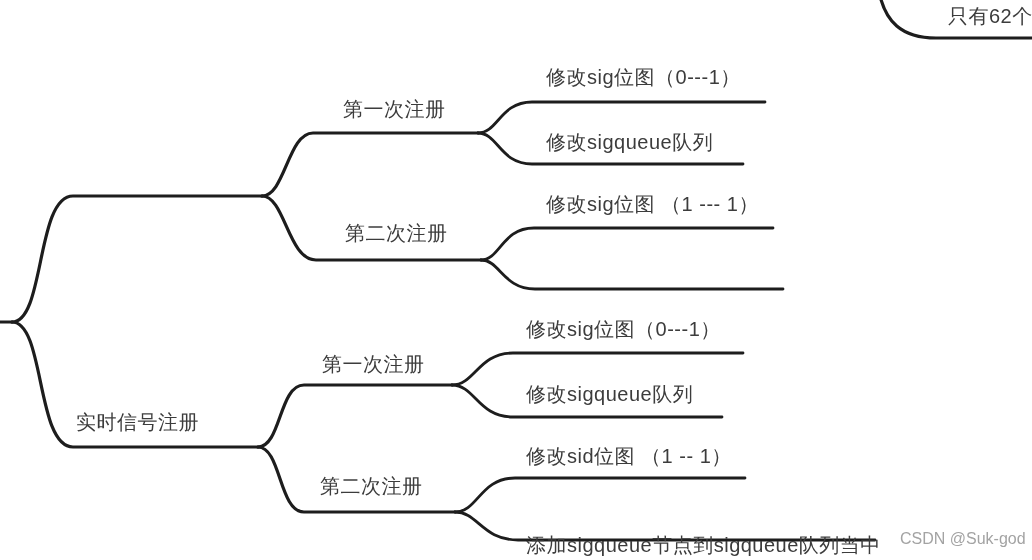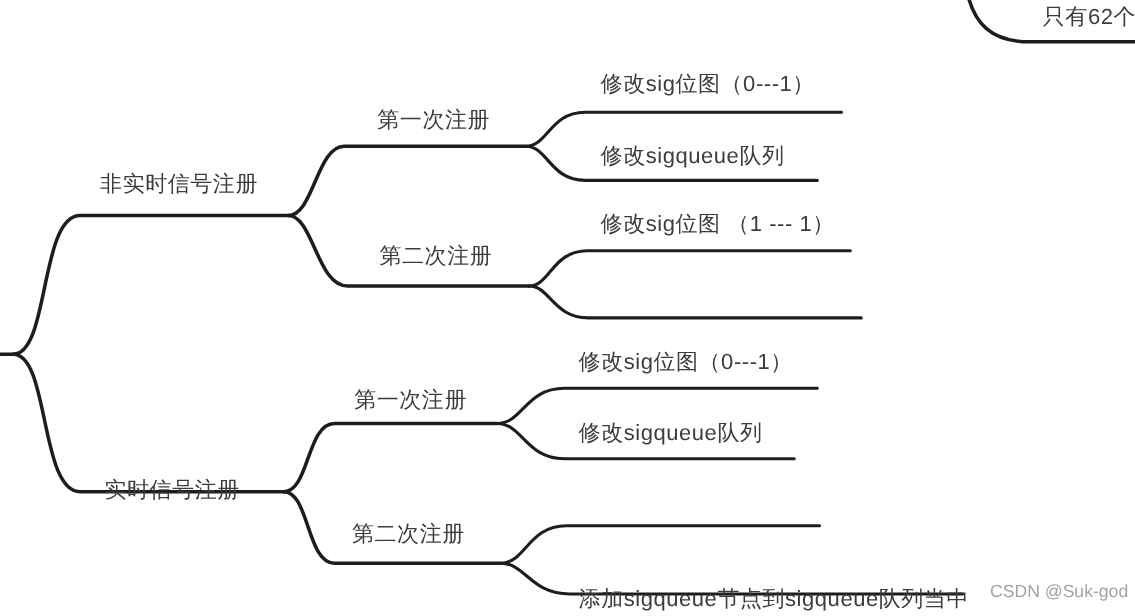--- a/index.html
+++ b/index.html
@@ -82,41 +82,41 @@
     <path class="leafline" d="M 452 385 C 475 385 478 417 513 417 H 722"></path>
 
     <path class="leafline" d="M 455 512 C 478 512 480 478 515 478 H 745"></path>
     <path class="leafline" d="M 455 512 C 478 512 482 540 518 540 H 875"></path>
 
     <path class="trunk" d="M 880 -4 C 886 20 900 38 936 38 H 1032"></path>
   </svg>
 
   <div class="topic" style="left:948px; top:3px;">只有62个</div>
 
-  <div class="topic" style="left:91px; top:155px;">非实时信号注册</div>
 
   <div class="topic" style="left:343px; top:96px;">第一次注册</div>
 
   <div class="topic" style="left:546px; top:64px;">修改sig位图（0---1）</div>
 
   <div class="topic" style="left:546px; top:129px;">修改sigqueue队列</div>
 
   <div class="topic" style="left:345px; top:220px;">第二次注册</div>
 
   <div class="topic" style="left:546px; top:191px;">修改sig位图 （1 --- 1）</div>
 
 
-  <div class="topic" style="left:95px; top:409px;margin-top:24px;">实时信号注册</div>
+  <div class="topic" style="left:76px; top:409px;">实时信号注册</div>
 
   <div class="topic" style="left:322px; top:351px;">第一次注册</div>
 
   <div class="topic" style="left:526px; top:316px;">修改sig位图（0---1）</div>
 
   <div class="topic" style="left:526px; top:381px;">修改sigqueue队列</div>
 
   <div class="topic" style="left:320px; top:473px;">第二次注册</div>
 
+  <div class="topic" style="left:526px; top:443px;">修改sid位图 （1 -- 1）</div>
 
   <div class="topic" style="left:526px; top:532px;">添加sigqueue节点到sigqueue队列当中</div>
 
   <div class="watermark">CSDN @Suk-god</div>
 
 </div>
 
 </body></html>

